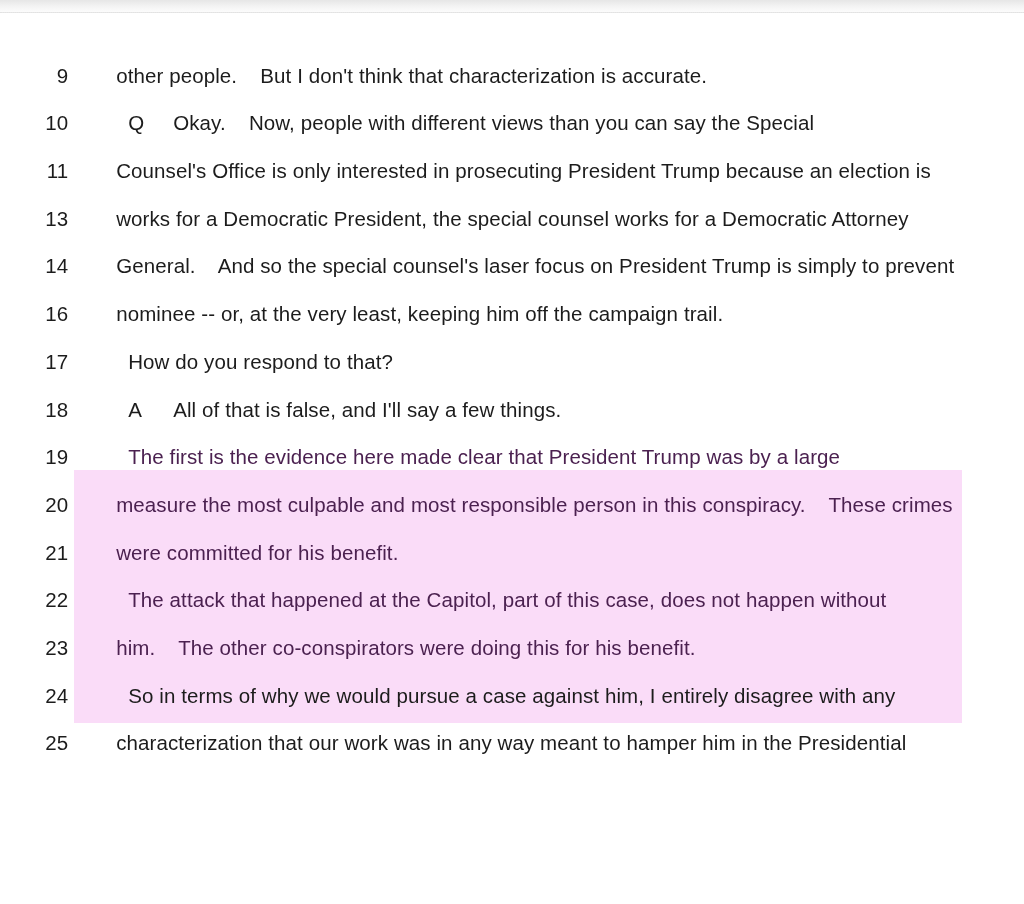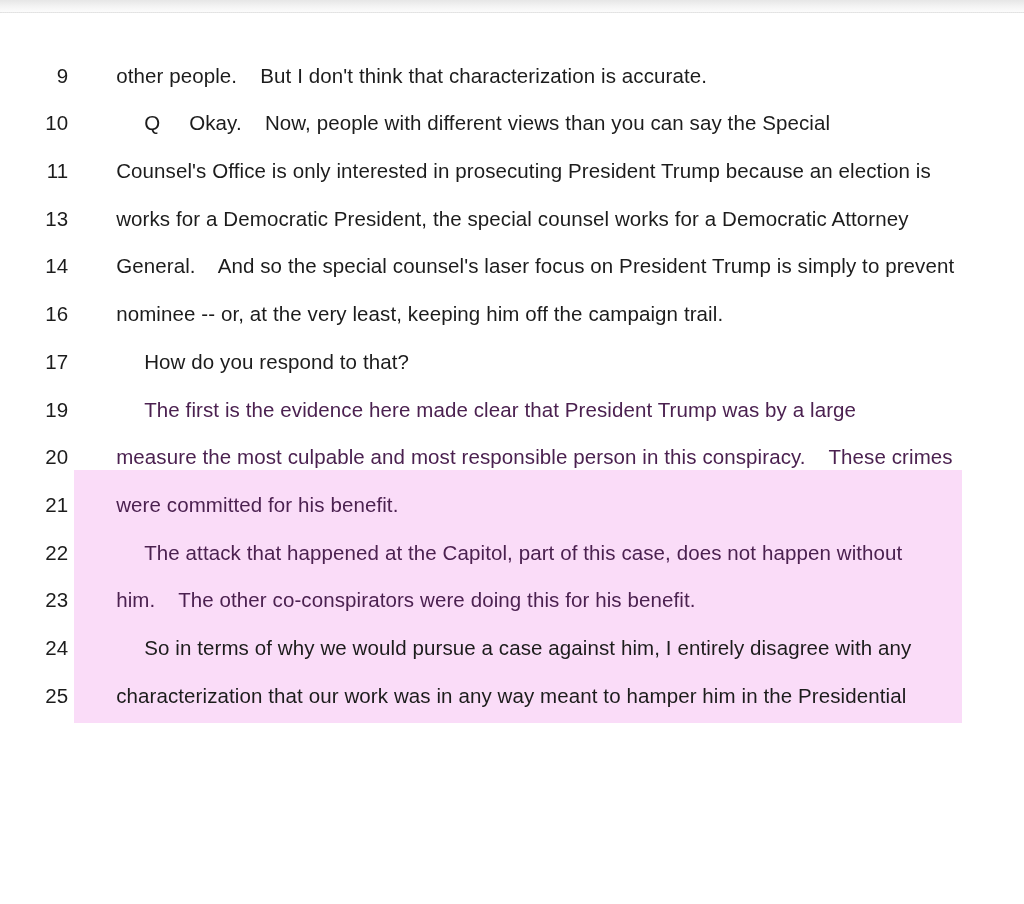--- a/index.html
+++ b/index.html
@@ -47,21 +47,21 @@
     white-space: pre;
     color: var(--text-color);
   }
   .tline .num {
     display: inline-block;
     width: 45px;
     text-align: right;
     color: var(--text-color);
   }
   .tline .body { margin-left: 48px; }
-  .tline .body.ind { margin-left: 76px; }
+  .tline .body.ind { margin-left: 60px; }
   .tline .speaker {
     display: inline-block;
     width: 45px;
   }
   .tline.hl .txt, .tline.hl .speaker { color: var(--hl-text); }
 </style>
 </head>
 <body>
 
 <div class="page">
@@ -91,20 +91,23 @@
 
 
   <div class="tline">
     <span class="num">16</span><span class="body"><span class="txt">nominee -- or, at the very least, keeping him off the campaign trail.</span></span>
   </div>
 
   <div class="tline">
     <span class="num">17</span><span class="body ind"><span class="txt">How do you respond to that?</span></span>
   </div>
 
+  <div class="tline">
+    <span class="num">18</span><span class="body ind"><span class="speaker">A</span><span class="txt">All of that is false, and I'll say a few things.</span></span>
+  </div>
 
   <div class="tline hl">
     <span class="num">19</span><span class="body ind"><span class="txt">The first is the evidence here made clear that President Trump was by a large</span></span>
   </div>
 
   <div class="tline hl">
     <span class="num">20</span><span class="body"><span class="txt">measure the most culpable and most responsible person in this conspiracy.    These crimes</span></span>
   </div>
 
   <div class="tline hl">

